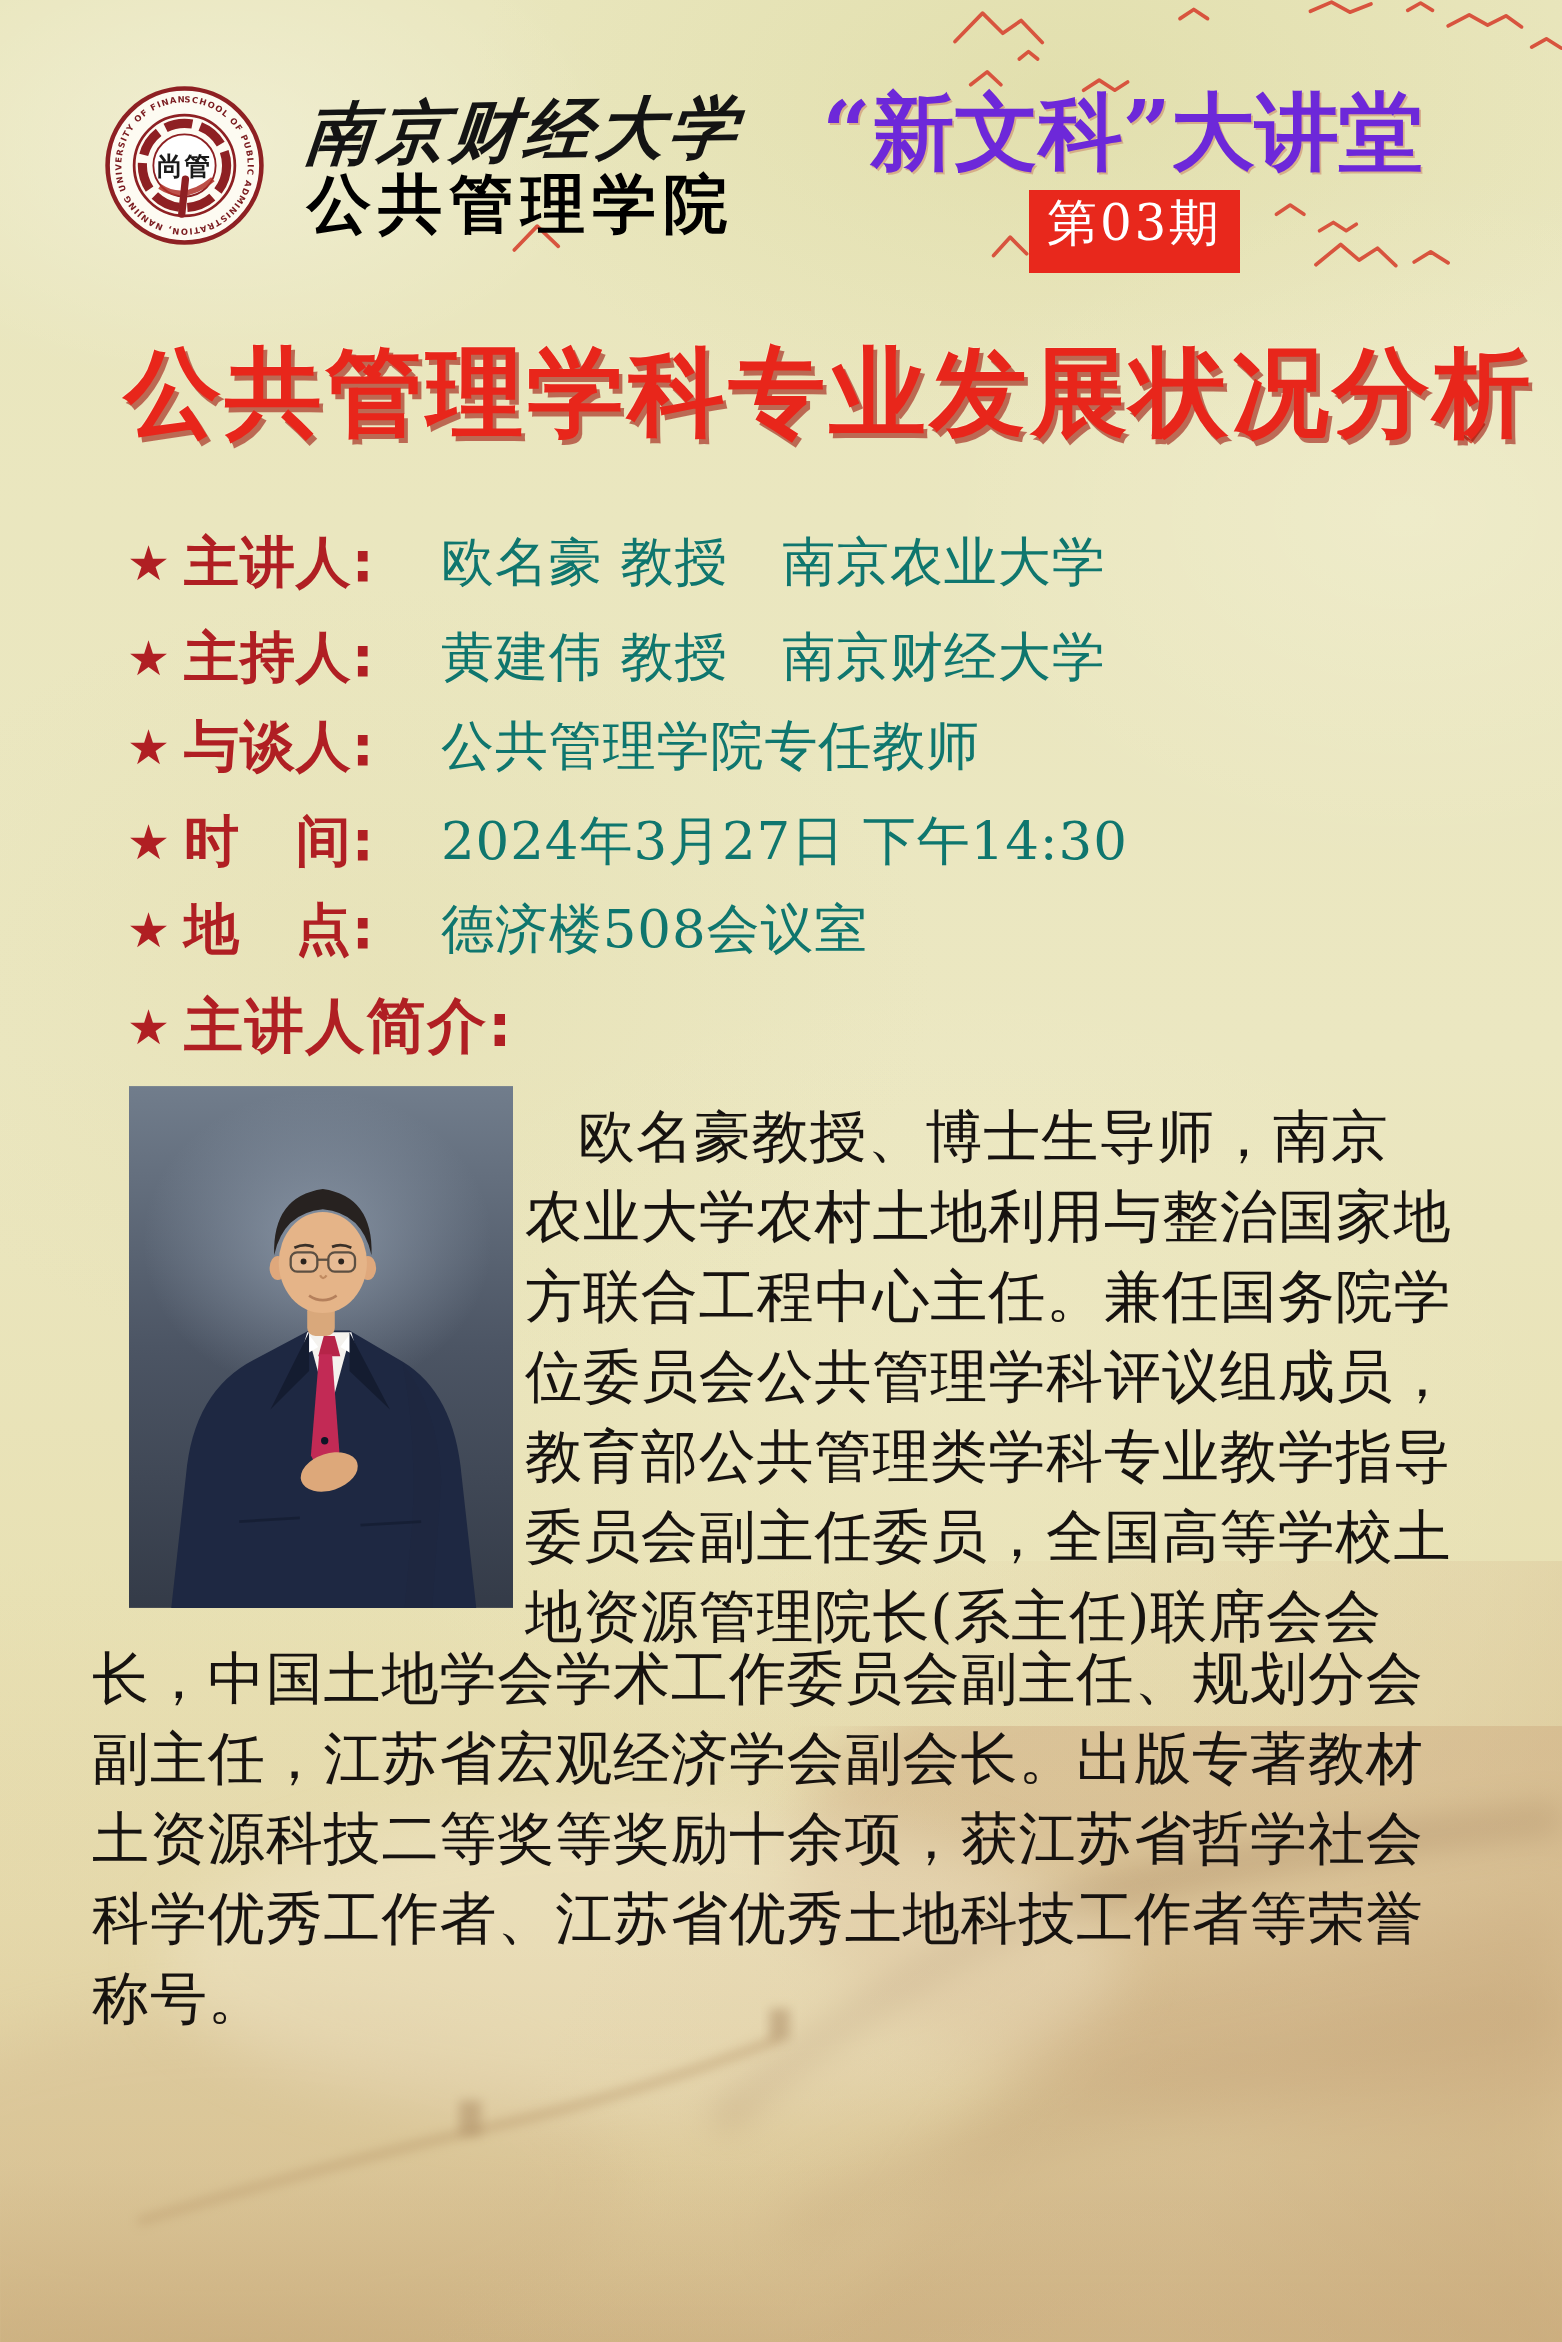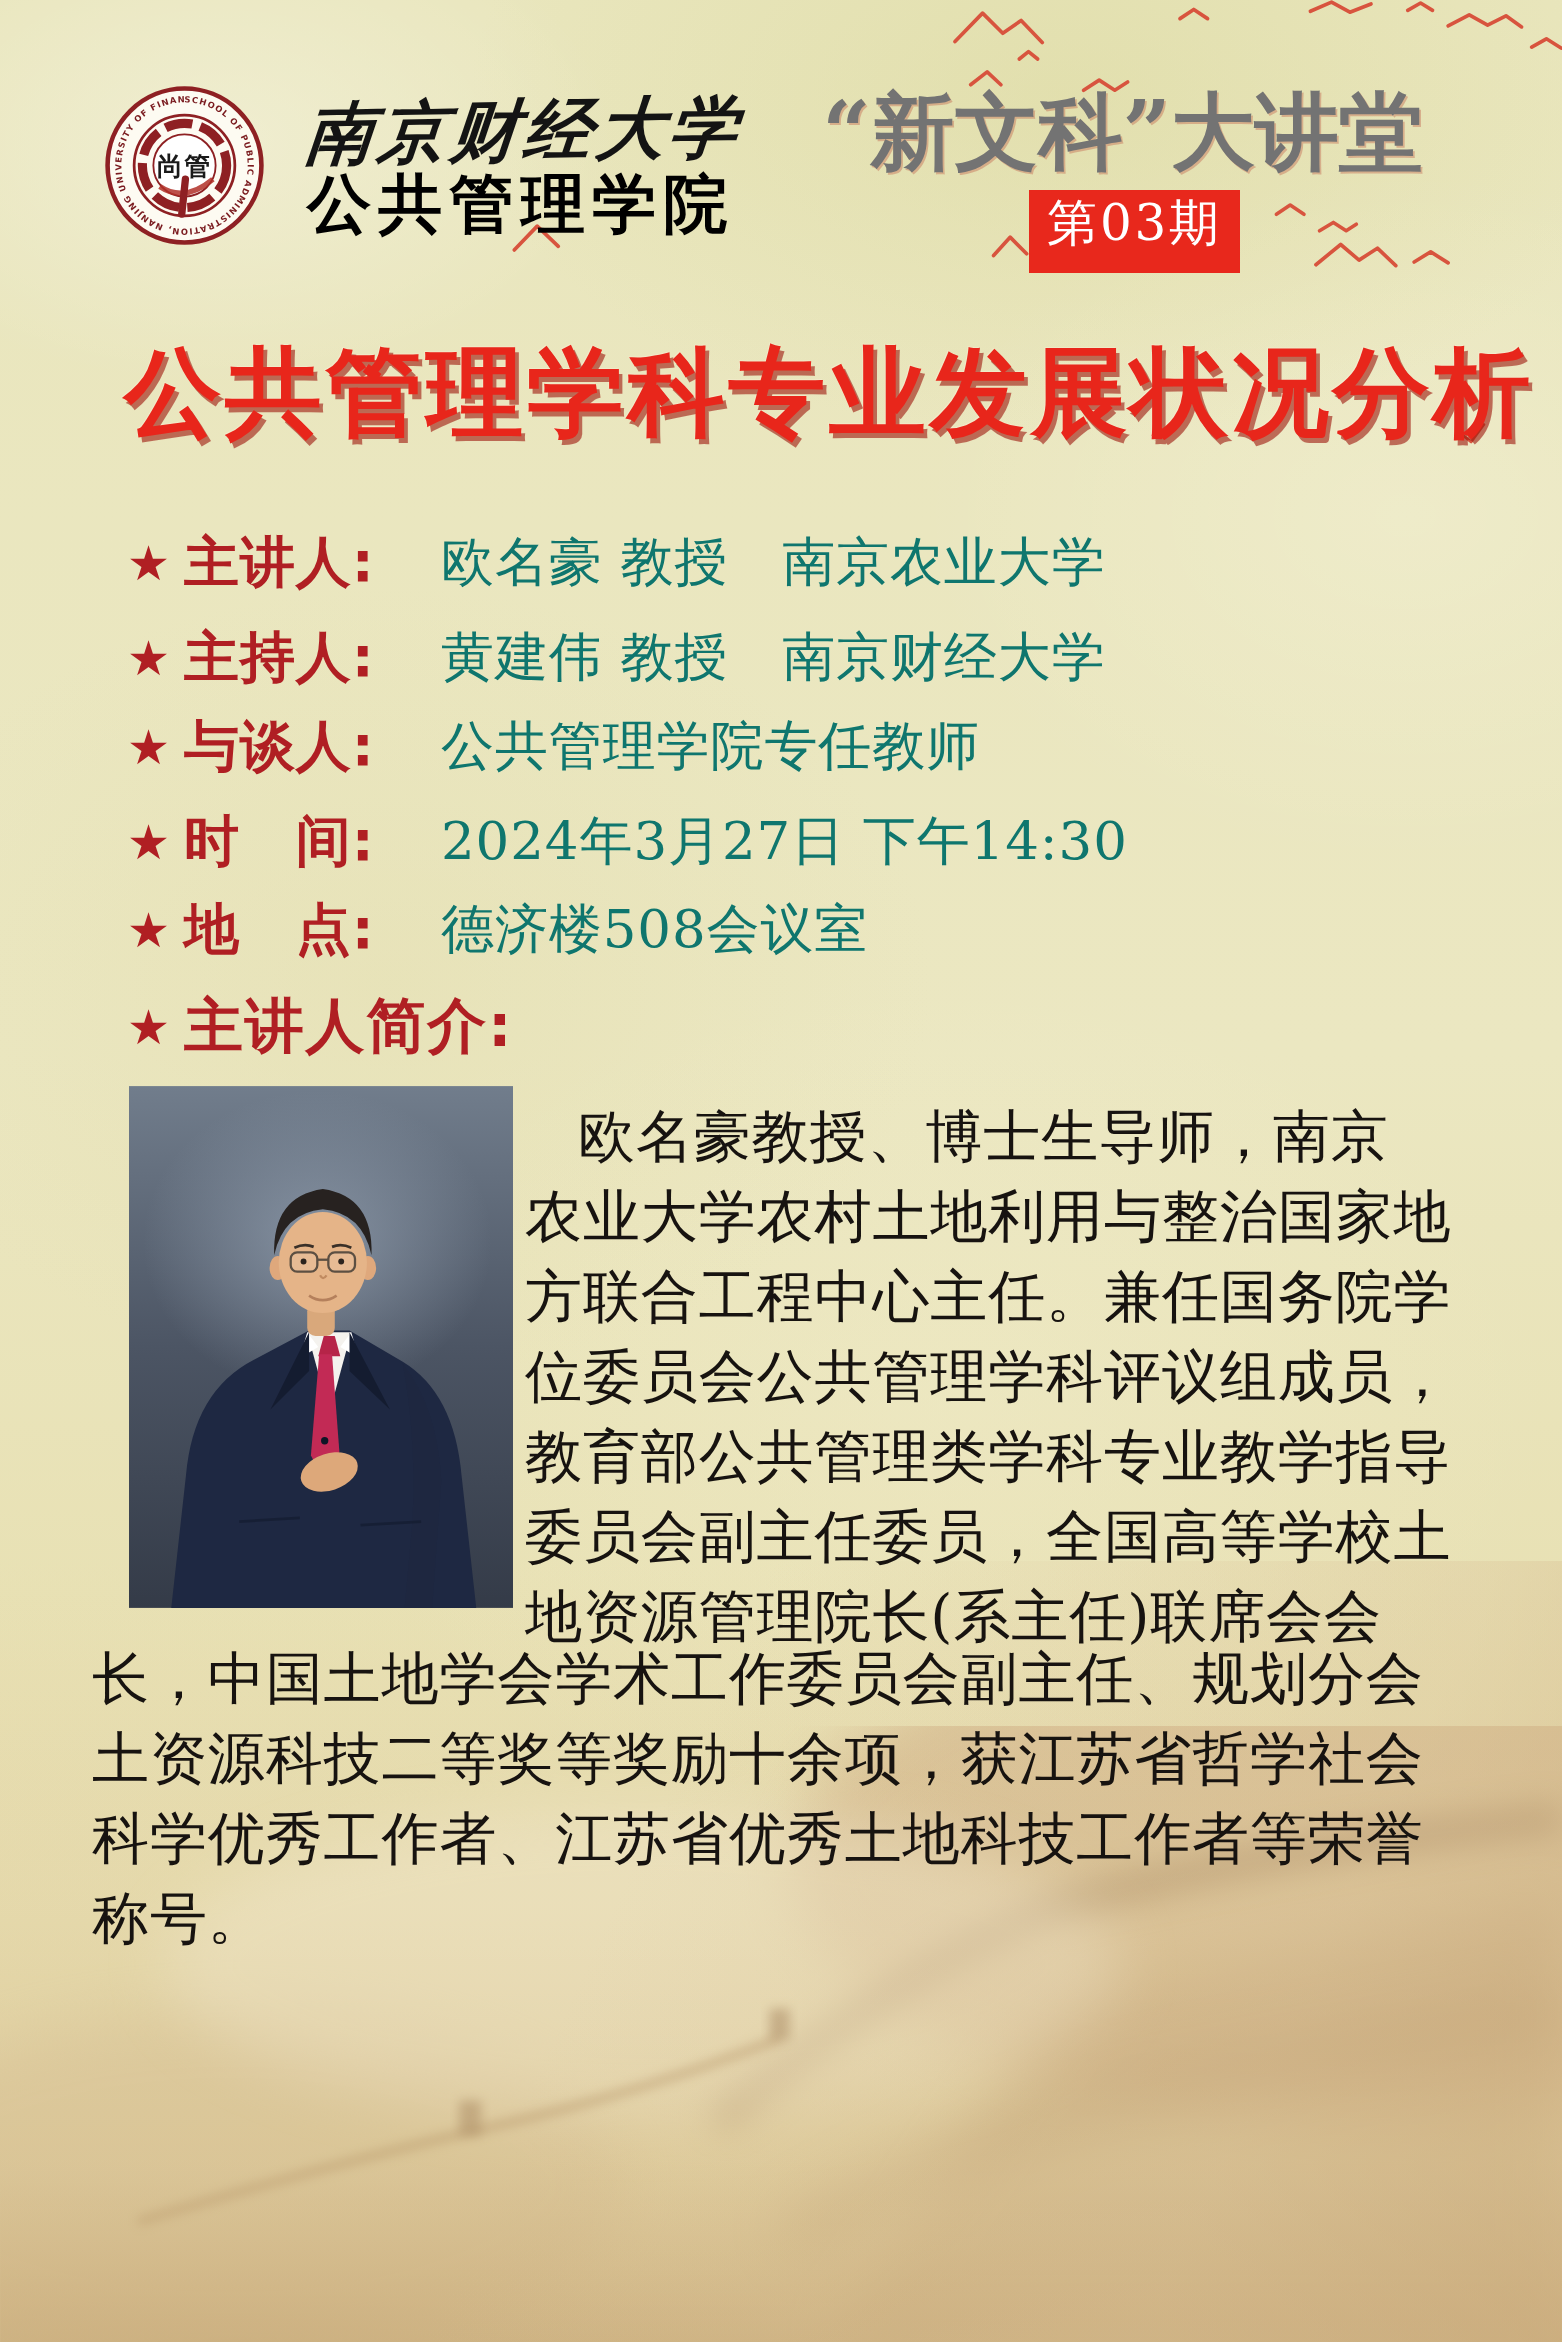--- a/index.html
+++ b/index.html
@@ -39,21 +39,21 @@
     transform:skewX(-6deg) rotate(-1deg);
   }
   .school-name{
     position:absolute;left:307px;top:174px;width:478px;height:61px;
     font-family:"DejaVu Sans",sans-serif;font-weight:900;
     font-size:64px;line-height:61px;color:#000;letter-spacing:7.3px;
   }
   .series-title{
     position:absolute;left:801px;top:77px;width:643px;height:110px;
     font-family:"DejaVu Serif",serif;font-weight:900;
-    font-size:84px;line-height:110px;color:#737373;text-align:center;
+    font-size:84px;line-height:110px;color:#6d28d9;text-align:center;
     text-shadow:1.8px 1.8px 0 rgba(170,20,10,.25);
     white-space:nowrap;
   }
   .issue-badge{
     position:absolute;left:1029px;top:190px;width:211px;height:83px;
     background:#e8281c;color:#fff;text-align:center;
     font-family:"DejaVu Serif",serif;font-size:50px;line-height:67px;letter-spacing:2.8px;
   }
   .main-title{
     position:absolute;left:0;top:332px;width:1562px;height:121px;
@@ -254,17 +254,18 @@
   <div class="bline indent">欧名豪教授、博士生导师，南京</div>
   <div class="bline">农业大学农村土地利用与整治国家地</div>
   <div class="bline">方联合工程中心主任。兼任国务院学</div>
   <div class="bline">位委员会公共管理学科评议组成员，</div>
   <div class="bline">教育部公共管理类学科专业教学指导</div>
   <div class="bline">委员会副主任委员，全国高等学校土</div>
   <div class="bline">地资源管理院长(系主任)联席会会</div>
 </div>
 <div class="bio-full">
   <div class="bline">长，中国土地学会学术工作委员会副主任、规划分会</div>
+  <div class="bline">副主任，江苏省宏观经济学会副会长。出版专著教材</div>
   <div class="bline">土资源科技二等奖等奖励十余项，获江苏省哲学社会</div>
   <div class="bline">科学优秀工作者、江苏省优秀土地科技工作者等荣誉</div>
   <div class="bline">称号。</div>
 </div>
 
 
 </body></html>

